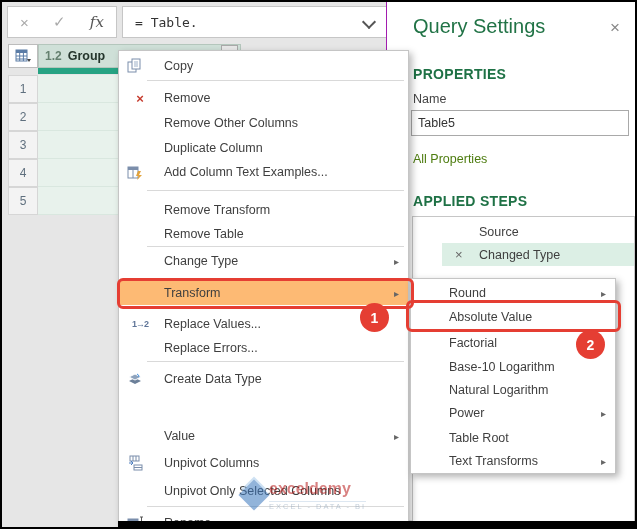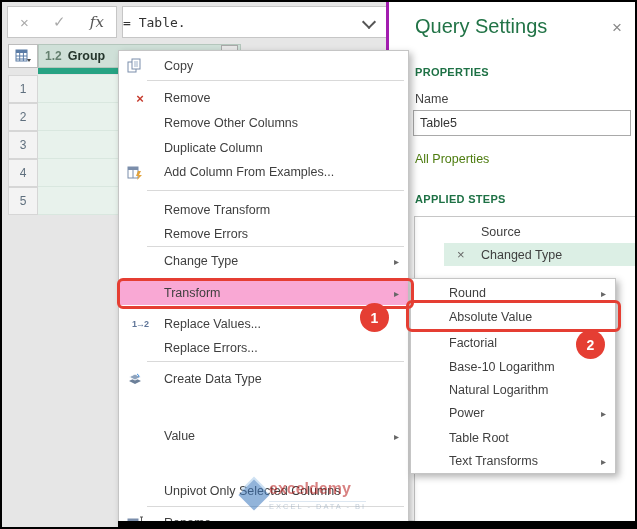--- a/index.html
+++ b/index.html
@@ -8,54 +8,54 @@
   .abs{position:absolute;}
   
   .edge{position:absolute;background:#000;z-index:40;}
   
   #fxband{left:2px;top:2px;width:386px;height:40px;background:#E6E6E6;z-index:1;}
   .fxbox{position:absolute;background:#fff;border:1px solid #c6c6c6;display:flex;align-items:center;}
   #fxicons{left:5px;top:4px;width:108px;height:30px;justify-content:space-around;}
   #fxicons .g{color:#a9a9a9;font-size:15px;}
   #fxicons .fx{color:#555;font-family:"DejaVu Serif",serif;font-style:italic;font-size:15px;}
   #fxinput{left:120px;top:4px;width:263px;height:30px;}
-  #fxinput .code{font-family:"DejaVu Sans Mono",monospace;font-size:13px;color:#333;}
+  #fxinput .code{font-family:"DejaVu Sans Mono",monospace;font-size:13px;color:#333;padding-left:12px;}
   .chev{position:absolute;right:12px;top:10px;width:8px;height:8px;border-right:2px solid #555;border-bottom:2px solid #555;transform:rotate(45deg);}
   
   .cell{position:absolute;box-sizing:border-box;}
   #corner{left:8px;top:44px;width:30px;height:24px;background:#fff;border:1px solid #bcbcbc;display:flex;align-items:center;justify-content:center;}
   #colhead{left:38px;top:44px;width:203px;height:24px;background:#CFE0D8;border:1px solid #b4c6bc;display:flex;align-items:center;gap:6px;padding-left:6px;}
   #colhead .dt{color:#64806f;font-size:12px;font-weight:bold;}
   #colhead .nm{color:#24352c;font-size:12.5px;font-weight:bold;}
   #filterbtn{left:221px;top:45px;width:17px;height:16px;background:#e8e8e8;border:1px solid #a9a9a9;z-index:2;}
   #tealbar{left:38px;top:68px;width:203px;height:6px;background:#26A383;}
   .rowhead{left:8px;width:30px;height:28px;background:#F3F3F3;border:1px solid #d6d6d6;color:#5f6f7e;font-size:12px;display:flex;align-items:center;justify-content:center;}
   .rowcell{left:38px;width:203px;height:28px;background:#E8F2EC;border-bottom:1px solid #d9e7df;border-right:1px solid #cfe0d7;}
   
-  #panel{left:386px;top:2px;width:249px;height:518px;background:#fff;border-left:3px solid #a21caf;z-index:1;}
+  #panel{left:386px;top:2px;width:249px;height:518px;background:#fff;border-left:1px solid #a21caf;z-index:1;}
   #qstitle{position:absolute;left:26px;top:13px;font-size:20px;color:#217346;}
   #qsclose{position:absolute;right:16px;top:16px;font-size:17px;color:#888;}
-  .h2{position:absolute;left:26px;font-size:11px;font-weight:bold;color:#1E7145;letter-spacing:.3px;}
+  .h2{position:absolute;left:26px;font-size:14px;font-weight:bold;color:#1E7145;letter-spacing:.3px;}
   .lab{position:absolute;left:26px;font-size:12.5px;color:#444;}
   #nameinput{position:absolute;left:24px;top:108px;width:210px;height:24px;border:1px solid #a9a9a9;background:#fff;
              font-size:12.5px;color:#333;display:flex;align-items:center;padding-left:6px;}
   #allprops{position:absolute;left:26px;top:150px;font-size:12.5px;color:#4d7c0f;}
   #stepsbox{position:absolute;left:25px;top:214px;width:221px;height:304px;border:1px solid #c6c6c6;background:#fff;}
   .steprow{position:relative;height:23px;display:flex;align-items:center;font-size:12.5px;color:#3f3f3f;margin-left:29px;}
   .steprow .slbl{margin-left:37px;}
   .steprow.sel{background:#DCEFE5;}
   .steprow .sx{position:absolute;left:13px;color:#666;font-size:13px;}
   
   #menu{left:118px;top:50px;width:291px;height:479px;background:#fff;border:1px solid #c5c5c5;
         box-shadow:3px 3px 7px rgba(0,0,0,.28);z-index:5;box-sizing:border-box;}
   .mi{position:absolute;left:0;width:100%;height:24px;display:flex;align-items:center;font-size:12.5px;color:#3f3f3f;}
   .mi .lbl{position:absolute;left:45px;white-space:nowrap;}
   .mi .ic{position:absolute;left:8px;width:26px;text-align:center;}
   .mi .arr{position:absolute;right:9px;color:#666;font-size:10px;}
-  .mi.hov{background:#f9a8d4;}
+  .mi.hov{background:#fdba74;}
   .msep{position:absolute;left:28px;right:4px;height:1px;background:#d9d9d9;}
   .redx{color:#C63B2E;font-weight:bold;font-size:13px;}
   .rvtxt{font-size:9px;color:#5f7598;font-weight:bold;letter-spacing:-1px;}
   
   #submenu{left:410px;top:278px;width:206px;height:196px;background:#fff;border:1px solid #c5c5c5;
            box-shadow:3px 3px 7px rgba(0,0,0,.3);z-index:6;box-sizing:border-box;}
   #submenu .lbl{left:38px;}
   
   .redbox{position:absolute;border:3px solid #E53E33;border-radius:6px;z-index:10;}
   .redcircle{position:absolute;width:29px;height:29px;border-radius:50%;background:#E53E33;color:#fff;
@@ -170,28 +170,28 @@
     </div>
     <div class="mi" style="top:109px">
       <span class="ic">
         <svg width="16" height="15" viewBox="0 0 16 15">
             <rect x="1" y="2" width="10" height="11" fill="#fff" stroke="#7b8eab"></rect>
             <rect x="1" y="2" width="10" height="3" fill="#7b8eab"></rect>
             <line x1="6" y1="5" x2="6" y2="13" stroke="#7b8eab"></line>
             <path d="M11 6 l3 0 l-2 4 l3 0 l-5 5 l1.4-4 l-2.4 0 z" fill="#e2a33c"></path>
           </svg>
       </span>
-      <span class="lbl">Add Column From Examples...</span>
+      <span class="lbl">Add Column Text Examples...</span>
     </div>
     <div class="msep" style="top:139px"></div>
     <div class="mi" style="top:147px">
       <span class="lbl">Remove Transform</span>
     </div>
     <div class="mi" style="top:171px">
-      <span class="lbl">Remove Errors</span>
+      <span class="lbl">Remove Table</span>
     </div>
     <div class="msep" style="top:195px"></div>
     <div class="mi" style="top:198px">
       <span class="lbl">Change Type</span>
       <span class="arr">▸</span>
     </div>
     <div class="mi hov" style="top:230px">
       <span class="lbl">Transform</span>
       <span class="arr">▸</span>
     </div>
@@ -209,20 +209,33 @@
             <path d="M8 6 L14 9 L8 12 L2 9 Z" fill="#6b7f99"></path>
             <path d="M8 2 L14 5 L8 8 L2 5 Z" fill="#8ea3bd" stroke="#fff"></path>
             <path d="M10 2 a3 3 0 0 1 2 3" stroke="#3f8ede" fill="none"></path>
           </svg>
       </span>
       <span class="lbl">Create Data Type</span>
     </div>
     <div class="mi" style="top:373px">
       <span class="lbl">Value</span>
       <span class="arr">▸</span>
+    </div>
+    <div class="mi" style="top:400px">
+      <span class="ic">
+        <svg width="16" height="16" viewBox="0 0 16 16">
+            <rect x="3" y="1" width="9" height="5" fill="#fff" stroke="#7b8eab"></rect>
+            <line x1="6" y1="1" x2="6" y2="6" stroke="#7b8eab"></line>
+            <line x1="9" y1="1" x2="9" y2="6" stroke="#7b8eab"></line>
+            <rect x="7" y="10" width="8" height="5" fill="#fff" stroke="#7b8eab"></rect>
+            <line x1="7" y1="12.5" x2="15" y2="12.5" stroke="#7b8eab"></line>
+            <path d="M2 8 h4 m0 0 l-2 -2 m2 2 l-2 2" stroke="#4a7dbf" fill="none"></path>
+          </svg>
+      </span>
+      <span class="lbl">Unpivot Columns</span>
     </div>
     <div class="mi" style="top:428px">
       <span class="lbl">Unpivot Only Selected Columns</span>
     </div>
     <div class="msep" style="top:455px"></div>
     <div class="mi" style="top:460px">
       <span class="ic">
         <svg width="17" height="14" viewBox="0 0 17 14">
             <rect x="1" y="3" width="10" height="7" fill="#7b8eab" stroke="#7b8eab"></rect>
             <path d="M13 1 h3 M14.5 1 v12 M13 13 h3" stroke="#555" fill="none"></path>

